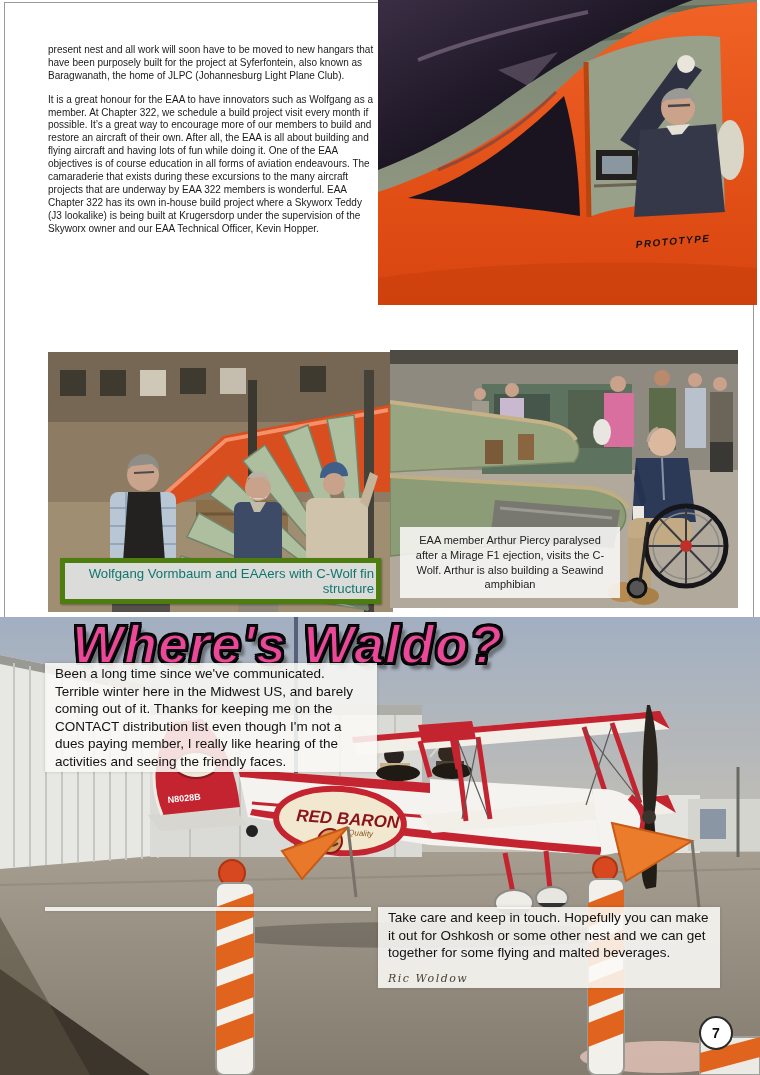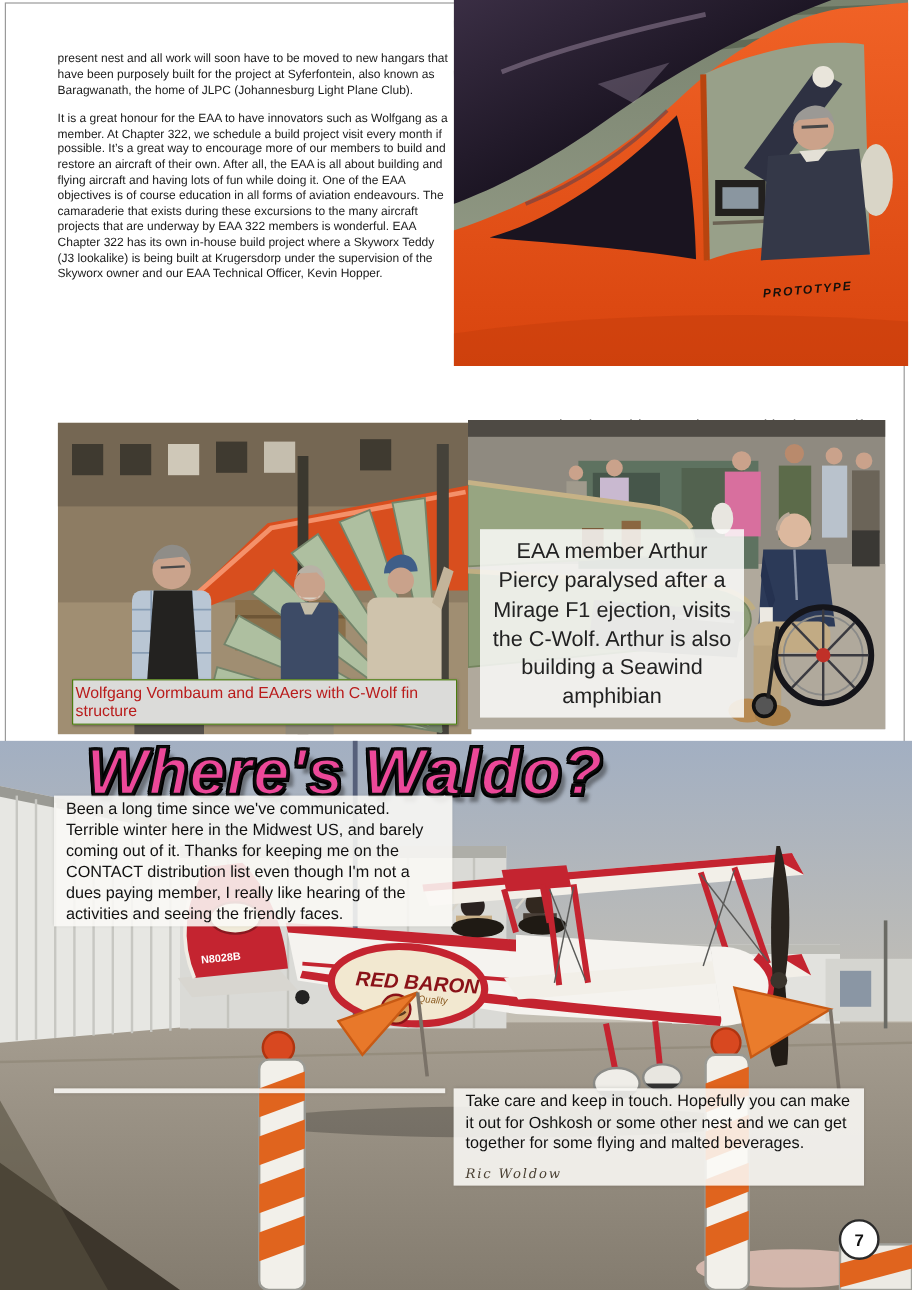--- a/index.html
+++ b/index.html
@@ -14,24 +14,24 @@
   .photo{position:absolute;overflow:hidden;}
   #photo-cockpit{left:378px;top:0;width:379px;height:305px;}
   #photo-fin{left:48px;top:352px;width:345px;height:260px;}
   #photo-wheelchair{left:390px;top:350px;width:348px;height:258px;}
   #photo-waldo{left:0;top:617px;width:760px;height:458px;}
   .photo svg{display:block;width:100%;height:100%;}
   
   .caption-under{position:absolute;left:378px;top:311px;width:379px;text-align:center;
         font-size:13.2px;color:#1a1a1a;margin-top:36px;}
   .caption-bar{position:absolute;left:12px;right:12px;bottom:8px;background:#dbdbd9;
-        border:1px solid #4d7c0f;text-align:left;font-size:13.2px;color:#b91c1c;
+        border:5px solid #4d7c0f;text-align:right;font-size:13.2px;color:#0f766e;
         padding:3px 2px;box-shadow:1px 1px 2px rgba(0,0,0,.35);}
   .caption-box{position:absolute;left:10px;bottom:10px;width:206px;
-        background:rgba(252,252,250,.85);text-align:center;font-size:18px;
+        background:rgba(252,252,250,.85);text-align:center;font-size:11px;
         color:#222;padding:6px 7px;line-height:1.34;}
   
   .waldo-title{position:absolute;left:40px;top:-4px;font-size:54px;font-weight:bold;
         font-style:italic;color:#ec4899;letter-spacing:1px;white-space:nowrap;
         -webkit-text-stroke:2px #0c0c0c;
         text-shadow:2px 0 #000,-2px 0 #000,0 2px #000,0 -2px #000,
                     2px 2px #000,-2px 2px #000,2px -2px #000,-2px -2px #000,
                     5px 6px 3px rgba(30,30,30,.45);margin-left:32px;}
   .overlay-box{position:absolute;background:rgba(250,249,246,.88);font-size:13.5px;
         line-height:1.3;color:#111;padding:2px 10px;box-shadow:0 0 3px rgba(0,0,0,.15);}

